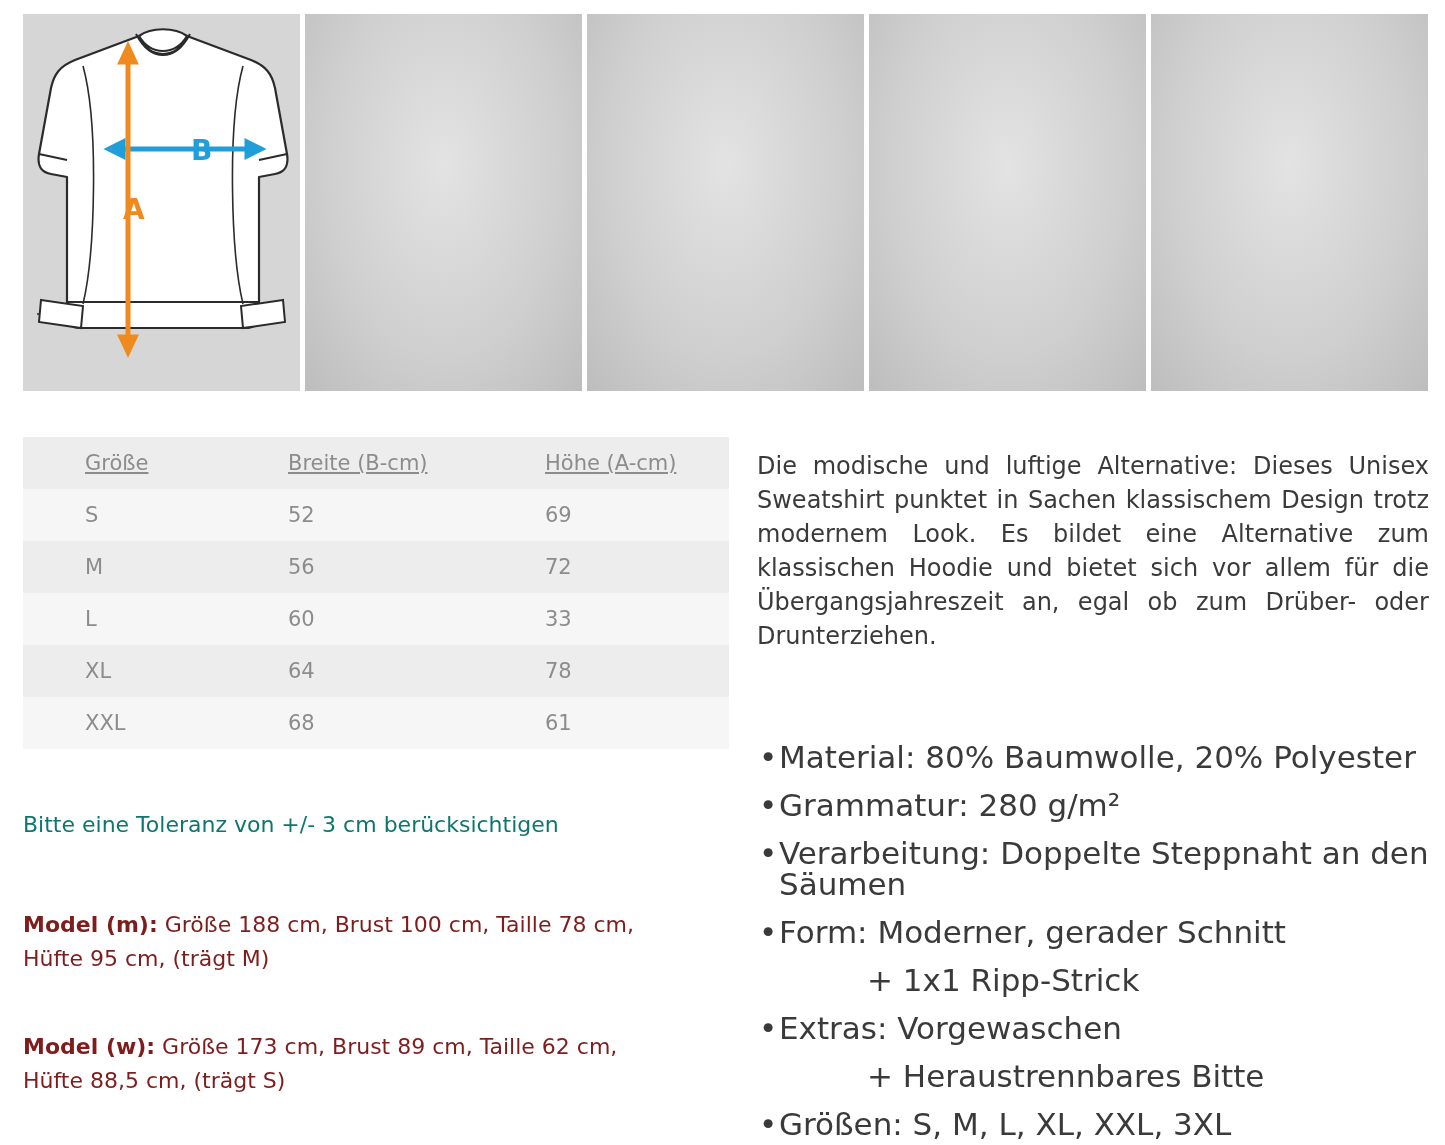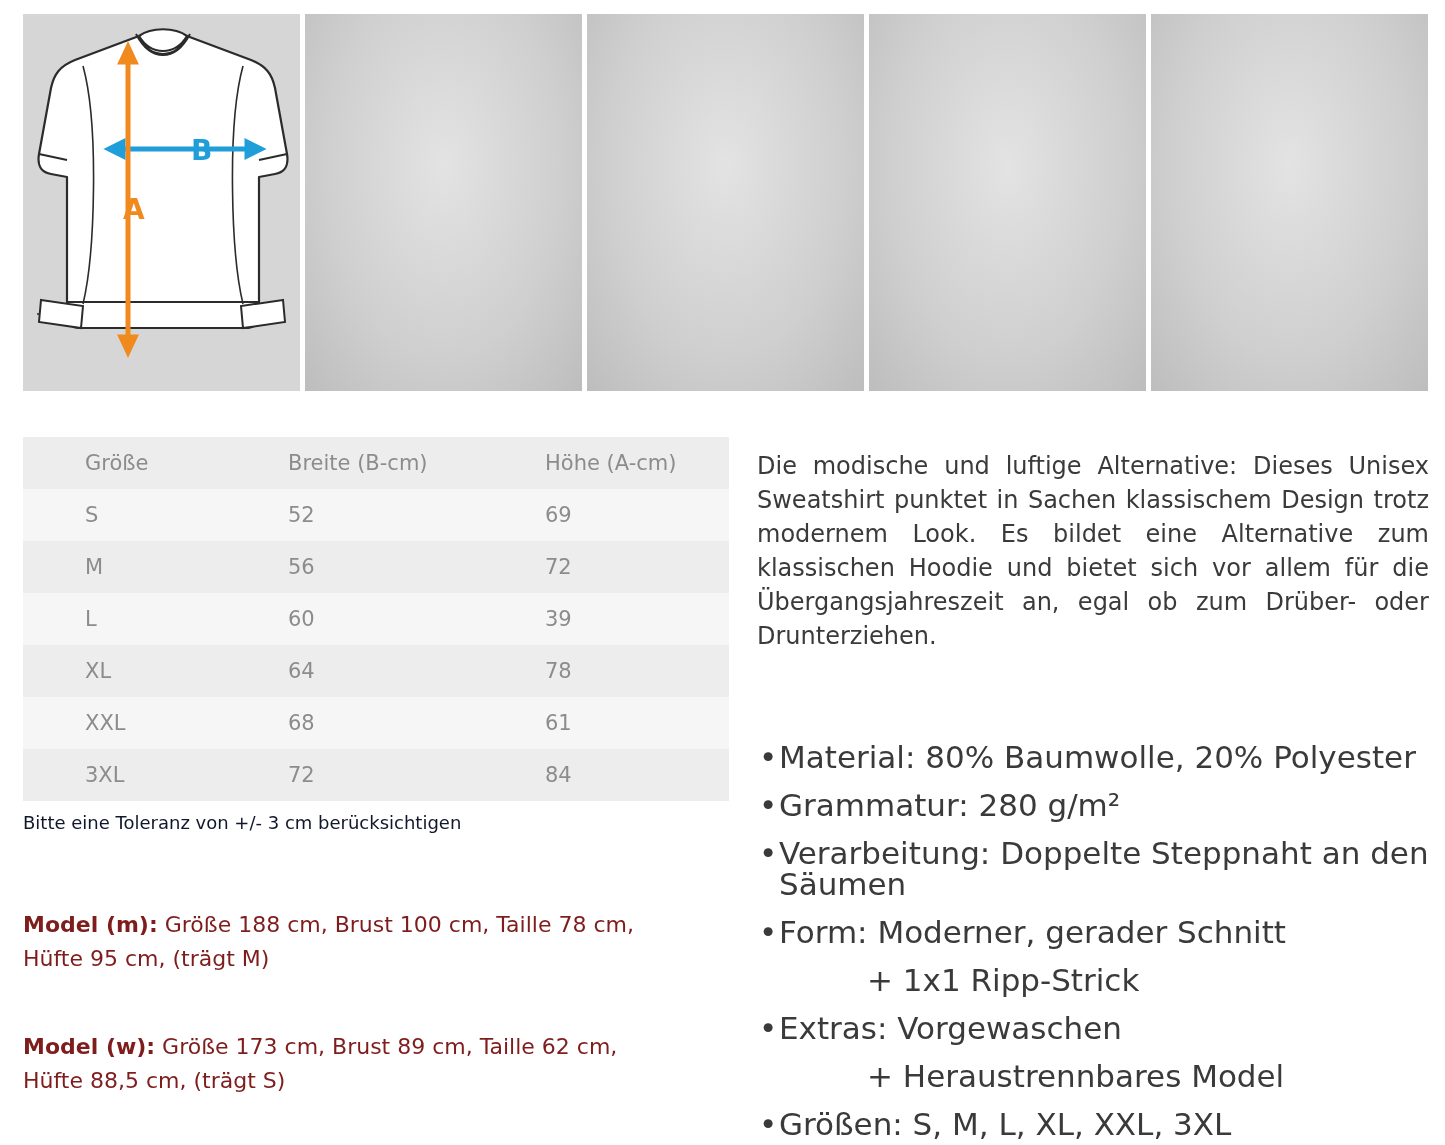--- a/index.html
+++ b/index.html
@@ -66,28 +66,28 @@
   }
   table.size th:first-child, table.size td:first-child { padding-left: 62px; }
   table.size th:nth-child(2), table.size td:nth-child(2) { padding-left: 15px; }
   table.size th:nth-child(3), table.size td:nth-child(3) { padding-left: 15px; }
   table.size th { color: #8c8c8c; }
   .col1 { width: 250px; }
   .col2 { width: 257px; }
   .col3 { width: 199px; }
   tr.r-even { background: #ededed; }
   tr.r-odd  { background: #f6f6f6; }
-  tr.head-row { background: #ededed; }
+  tr.head-row { background: #ededed; text-decoration: underline; }
 
   .tolerance {
     position: absolute;
     left: 23px;
     top: 812px;
-    font-size: 18px;
-    color: #0f172a;
+    font-size: 22px;
+    color: #0f766e;
   }
 
   .model-block {
     position: absolute;
     left: 23px;
     font-size: 22px;
     line-height: 1.55;
     color: #7f1d1d;
     width: 700px;
   }
@@ -372,36 +372,31 @@
         <td>69</td>
       </tr>
       <tr class="r-even">
         <td>M</td>
         <td>56</td>
         <td>72</td>
       </tr>
       <tr class="r-odd">
         <td>L</td>
         <td>60</td>
-        <td>39</td>
+        <td>33</td>
       </tr>
       <tr class="r-even">
         <td>XL</td>
         <td>64</td>
         <td>78</td>
       </tr>
       <tr class="r-odd">
         <td>XXL</td>
         <td>68</td>
         <td>61</td>
-      </tr>
-      <tr class="r-even">
-        <td>3XL</td>
-        <td>72</td>
-        <td>84</td>
       </tr>
     </tbody>
   </table>
 </div>
 
 <div class="tolerance">Bitte eine Toleranz von +/- 3 cm berücksichtigen</div>
 
 <div class="model-block model-m">
   <b>Model (m):</b><span> Größe 188 cm, Brust 100 cm, Taille 78 cm,</span><br>
   <span>Hüfte 95 cm, (trägt M)</span>
@@ -415,16 +410,16 @@
 <div class="desc">Die modische und luftige Alternative: Dieses Unisex Sweatshirt punktet in Sachen klassischem Design trotz modernem Look. Es bildet eine Alternative zum klassischen Hoodie und bietet sich vor allem für die Übergangsjahreszeit an, egal ob zum Drüber- oder Drunterziehen.</div>
 
 <div class="features">
   <ul>
     <li>Material: 80% Baumwolle, 20% Polyester</li>
     <li>Grammatur: 280 g/m²</li>
     <li>Verarbeitung: Doppelte Steppnaht an den Säumen</li>
     <li>Form: Moderner, gerader Schnitt</li>
     <li class="sub">+ 1x1 Ripp-Strick</li>
     <li>Extras: Vorgewaschen</li>
-    <li class="sub">+ Heraustrennbares Model</li>
+    <li class="sub">+ Heraustrennbares Bitte</li>
     <li>Größen:  S, M, L, XL, XXL, 3XL</li>
   </ul>
 </div>
 
 </body></html>

